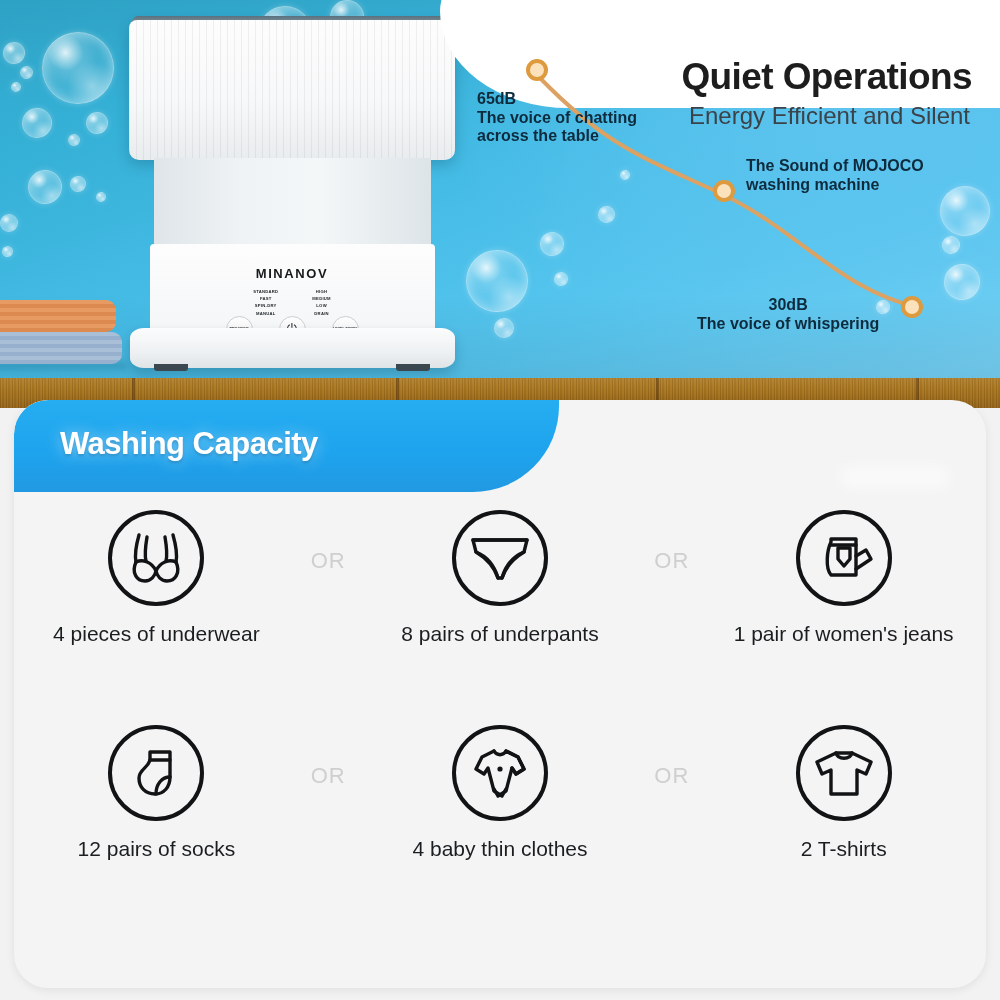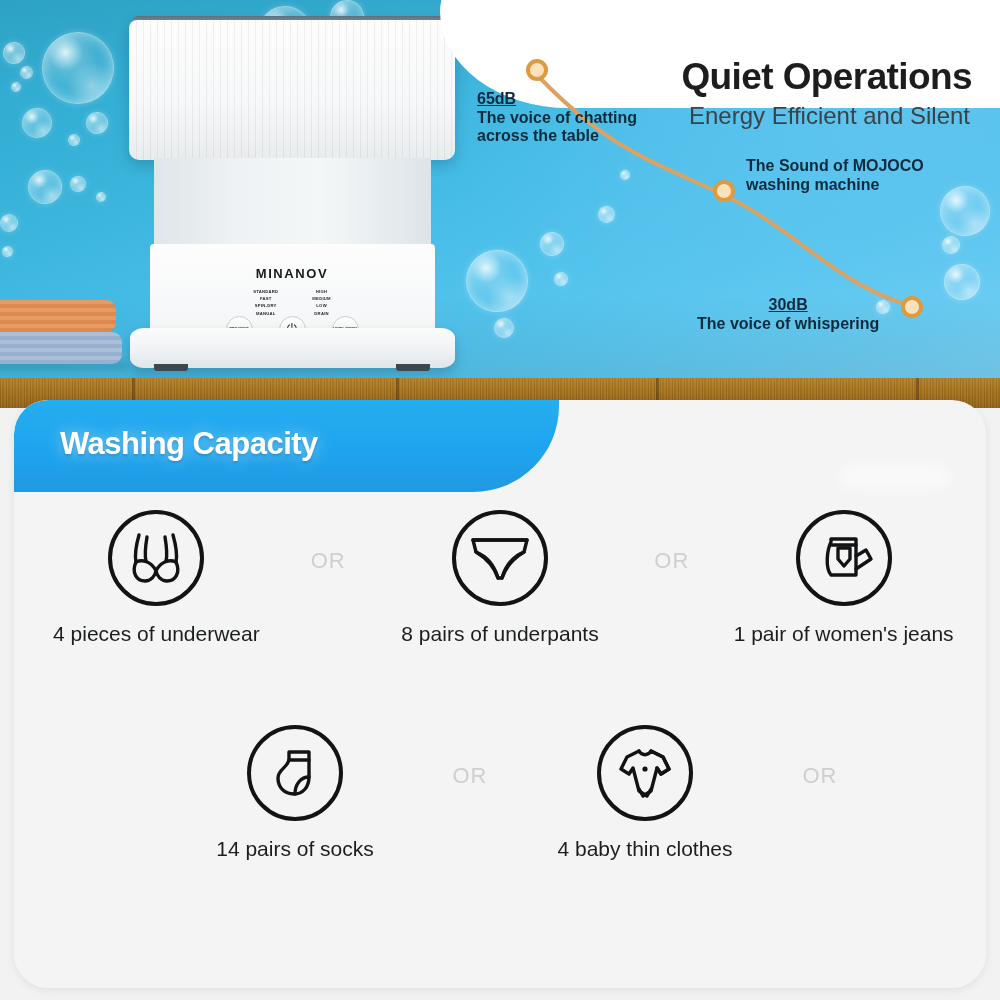--- a/index.html
+++ b/index.html
@@ -52,21 +52,21 @@
     position:absolute; right:30px; top:104px;
     font-size:24px; font-weight:400; color:#3b4248; line-height:1;
   }
 
   
   .curve-svg { position:absolute; left:0; top:0; width:1000px; height:378px; }
   .dot { position:absolute; width:22px; height:22px; border-radius:50%;
          background:#fbe2bc; border:4px solid #dd9a3e; }
 
   .lbl { position:absolute; color:#0e2b3e; line-height:1.16; }
-  .lbl .db { font-size:16px; font-weight:700; display:block;text-decoration:underline; }
+  .lbl .db { font-size:16px; font-weight:700; display:block; }
   .lbl .tx { font-size:16px; font-weight:700; display:block; }
 
   
   .machine { position:absolute; left:118px; top:8px; width:348px; height:372px; }
   .m-lid {
     position:absolute; left:11px; top:12px; width:326px; height:140px;
     background:
       repeating-linear-gradient(to right, rgba(0,0,0,0.055) 0 1px, rgba(0,0,0,0) 1px 7px),
       linear-gradient(to bottom, #fdfdfd 0%, #f7f8f9 58%, #e9ecee 100%);
     border-radius:8px 8px 10px 10px;
@@ -331,37 +331,46 @@
 
       <div class="row">
         <div class="cell">
           <div class="icon-circle">
             <svg width="56" height="60" viewBox="0 0 56 60" fill="none" stroke="#111315" stroke-width="3.4" stroke-linecap="round" stroke-linejoin="round">
               <path d="M22 9 H42 V34 C42 44 36 51 27 51 C17 51 11 44 11 35 C11 26 22 24 22 16 Z"></path>
               <path d="M22 17 H42"></path>
               <path d="M42 34 C34 34 28 41 28 51"></path>
             </svg>
           </div>
-          <div class="cap">14 pairs of socks</div>
+          <div class="cap">12 pairs of socks</div>
         </div>
 
         <div class="orsep">OR</div>
 
         <div class="cell">
           <div class="icon-circle">
             <svg width="64" height="60" viewBox="0 0 64 60" fill="none" stroke="#111315" stroke-width="3.4" stroke-linecap="round" stroke-linejoin="round">
               <path d="M26 8 C29 13 35 13 38 8 L50 14 L56 26 L48 31 L44 25 L38 48 L30 53 L26 46"></path>
               <path d="M38 8 L50 14 L56 26 L48 31 L44 25"></path>
               <path d="M26 8 L14 14 L8 26 L16 31 L20 25 L26 48 L34 53 L38 46"></path>
               <circle cx="32" cy="26" r="2.6" fill="#111315" stroke="none"></circle>
             </svg>
           </div>
           <div class="cap">4 baby thin clothes</div>
         </div>
 
         <div class="orsep">OR</div>
 
+        <div class="cell">
+          <div class="icon-circle">
+            <svg width="66" height="56" viewBox="0 0 66 56" fill="none" stroke="#111315" stroke-width="3.4" stroke-linecap="round" stroke-linejoin="round">
+              <path d="M25 8 H41 L60 17 L55 29 L46 25 V49 H20 V25 L11 29 L6 17 Z"></path>
+              <path d="M25 8 C27 15 39 15 41 8"></path>
+            </svg>
+          </div>
+          <div class="cap">2 T-shirts</div>
+        </div>
       </div>
 
     </div>
   </section>
 
 </div>
 
 </body></html>

